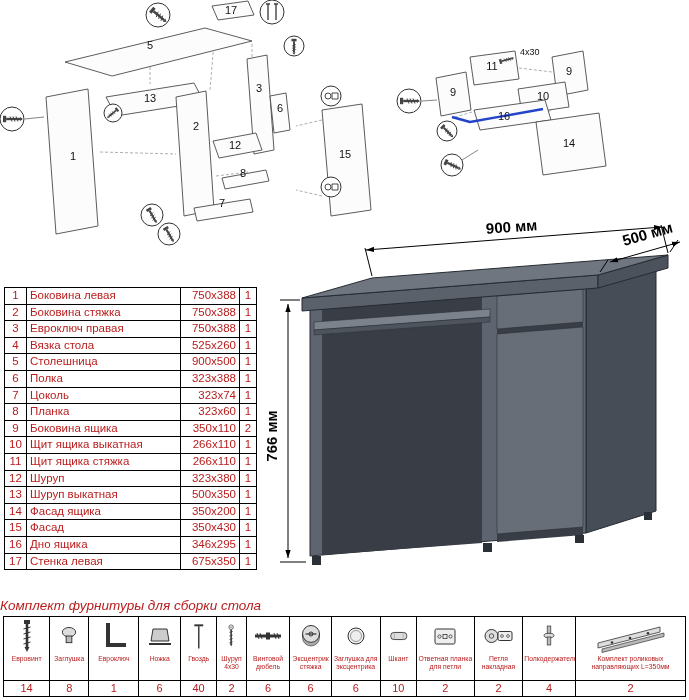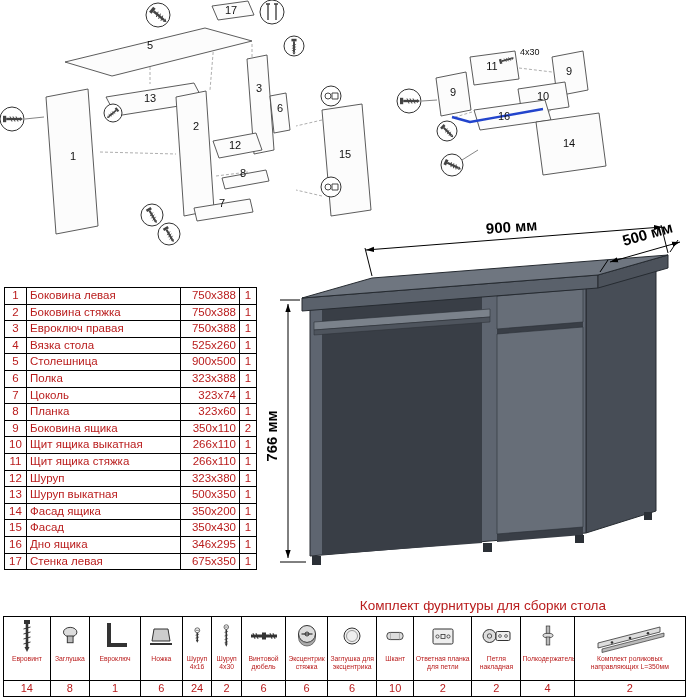--- a/index.html
+++ b/index.html
@@ -19,21 +19,21 @@
   
   table.parts{position:absolute;left:4px;top:287px;border-collapse:collapse;}
   table.parts td{border:1px solid #000;font-size:11.5px;height:15.6px;line-height:15.6px;
                  padding:0 3px;white-space:nowrap;}
   td.c-num{width:15px;text-align:center;padding:0 2px;}
   td.c-name{width:147px;}
   td.c-size{width:52px;text-align:right;}
   td.c-qty{width:10px;text-align:center;}
 
   
-  .hw-title{position:absolute;top:598px;left:0;width:606px;text-align:right;font-size:13.5px;}
+  .hw-title{position:absolute;top:598px;left:0;width:606px;text-align:left;font-size:13.5px;font-style:italic;}
   .hw{position:absolute;left:3px;top:616px;width:683px;height:81px;display:flex;
       border:1px solid #000;box-sizing:border-box;background:#fff;}
   .hw-col{display:flex;flex-direction:column;border-left:1px solid #000;min-width:0;flex-basis:0;}
   .hw-col:first-child{border-left:none;}
   .hw-icon{height:38px;display:flex;align-items:center;justify-content:center;overflow:hidden;}
   .hw-label{flex:1;font-size:6.8px;text-align:center;line-height:1.15;padding:0 1px;overflow:hidden;}
   .hw-qty{border-top:1px solid #000;height:15px;font-size:11px;text-align:center;line-height:15px;}
 </style>
 </head>
 <body>
@@ -360,35 +360,31 @@
       <div class="hw-icon">
         <svg width="40" height="38" viewBox="0 0 40 38">
             <polygon points="13,12 27,12 29,24 11,24" fill="#ccc" stroke="#333"></polygon>
             <line x1="9" y1="27" x2="31" y2="27" stroke="#333" stroke-width="2"></line>
           </svg>
       </div>
       <div class="hw-label">Ножка</div>
       <div class="hw-qty">6</div>
     </div>
 
-
-    <div class="hw-col" style="flex-grow:35">
-      <div class="hw-icon">
-        <svg width="40" height="38" viewBox="0 0 40 38">
-            <circle cx="20" cy="11" r="3.4" fill="none" stroke="#333"></circle>
-            <line x1="17.8" y1="11" x2="22.2" y2="11" stroke="#333" stroke-width="0.9"></line>
-            <line x1="20" y1="14.4" x2="20" y2="25" stroke="#333" stroke-width="2.2"></line>
-            <line x1="17.5" y1="18" x2="22.5" y2="16.5" stroke="#333" stroke-width="0.9"></line>
-            <line x1="17.5" y1="22" x2="22.5" y2="20.5" stroke="#333" stroke-width="0.9"></line>
-            <polygon points="18,24.5 22,24.5 20,28.5" fill="#333"></polygon>
-          </svg>
-      </div>
-      <div class="hw-label">Шуруп 4x16</div>
-      <div class="hw-qty">24</div>
-    </div>
+    <div class="hw-col" style="flex-grow:44">
+      <div class="hw-icon">
+        <svg width="40" height="38" viewBox="0 0 40 38">
+            <line x1="20" y1="8" x2="20" y2="33" stroke="#333" stroke-width="1.6"></line>
+            <line x1="15" y1="7" x2="25" y2="7" stroke="#333" stroke-width="2.2"></line>
+          </svg>
+      </div>
+      <div class="hw-label">Гвоздь</div>
+      <div class="hw-qty">40</div>
+    </div>
+
 
     <div class="hw-col" style="flex-grow:35">
       <div class="hw-icon">
         <svg width="40" height="38" viewBox="0 0 40 38">
             <circle cx="20" cy="6.5" r="3.2" fill="none" stroke="#333"></circle>
             <line x1="18" y1="6.5" x2="22" y2="6.5" stroke="#333" stroke-width="0.9"></line>
             <line x1="20" y1="9.7" x2="20" y2="30" stroke="#333" stroke-width="2.2"></line>
             <line x1="17.5" y1="14" x2="22.5" y2="12.5" stroke="#333" stroke-width="0.9"></line>
             <line x1="17.5" y1="19" x2="22.5" y2="17.5" stroke="#333" stroke-width="0.9"></line>
             <line x1="17.5" y1="24" x2="22.5" y2="22.5" stroke="#333" stroke-width="0.9"></line>

